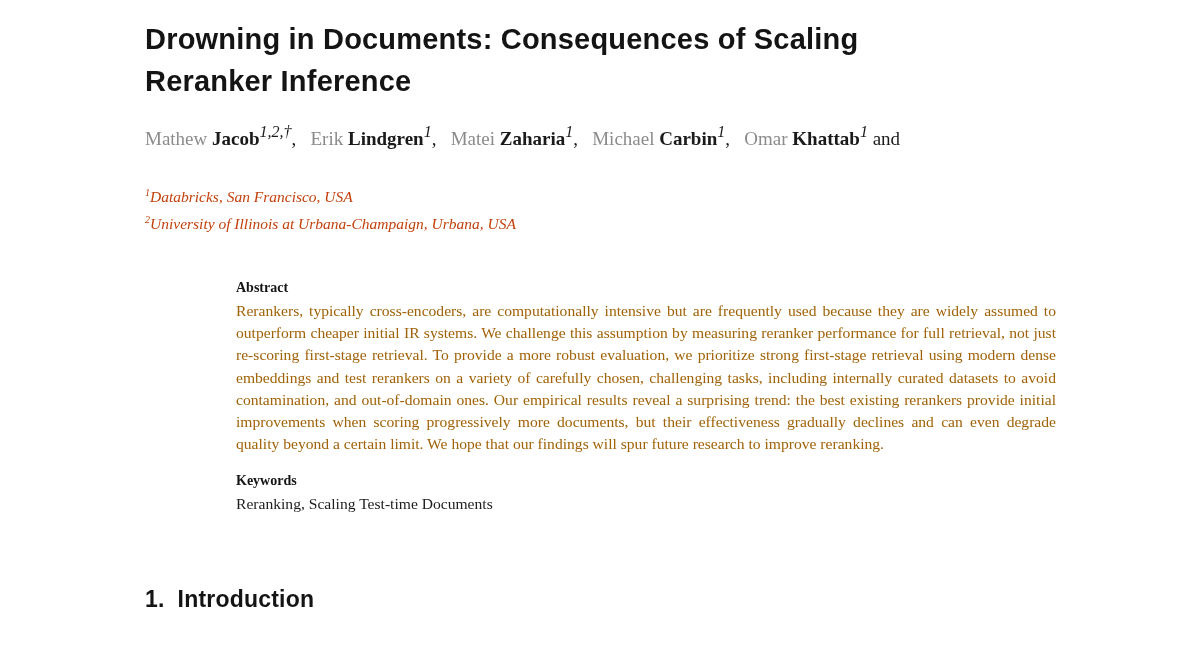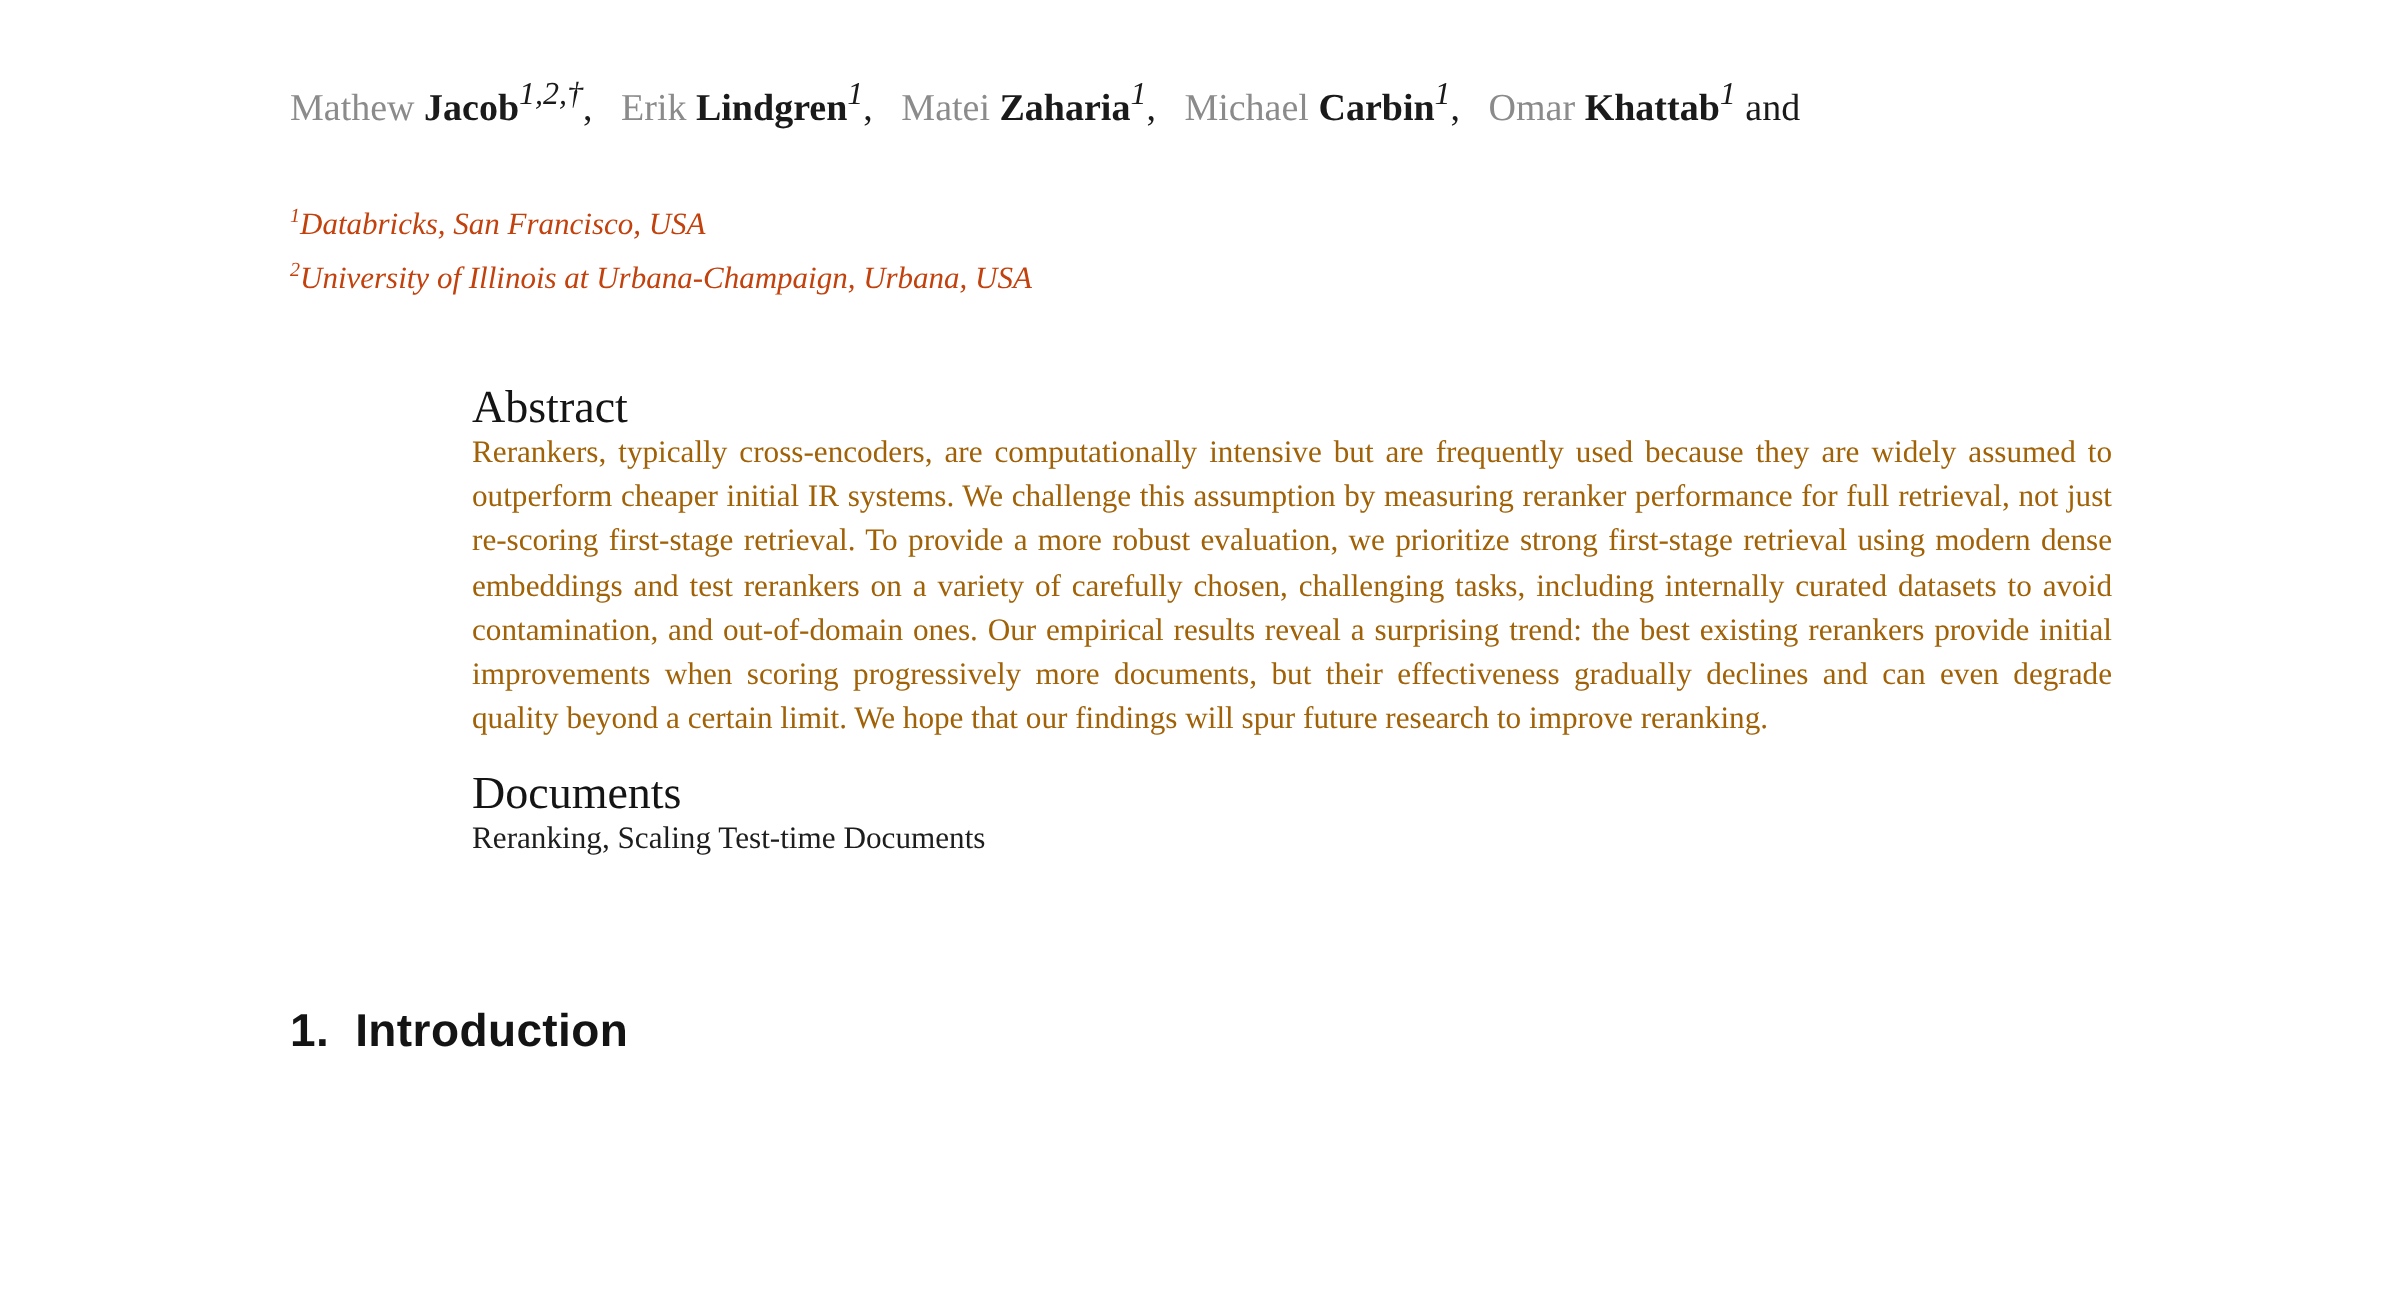--- a/index.html
+++ b/index.html
@@ -54,22 +54,22 @@
     line-height: 0;
   }
   .abstract-block {
     margin-left: 91px;
     margin-top: 39px;
     width: 820px;
     color: #1d1d1d;
   }
   .block-heading {
     font-family: "Liberation Serif", serif;
-    font-weight: 400;
-    font-size: 23px;
+    font-weight: 700;
+    font-size: 14px;
     line-height: 24px;
     color: #141414;
   }
   .abstract-text {
     font-size: 15.6px;
     line-height: 22.2px;
     text-align: justify;
     color: #a16207;
   }
   .keywords-heading { margin-top: 14px; }
@@ -86,37 +86,38 @@
     color: #141414;
     letter-spacing: 0.2px;
   }
   .section-heading .sec-num { margin-right: 13px; }
 </style>
 </head>
 <body>
 
 <div class="page">
 
+  <h1 class="paper-title">Drowning in Documents: Consequences of Scaling Reranker Inference</h1>
 
   <div class="authors">
     <span class="author"><span class="first">Mathew</span> <span class="last">Jacob</span><sup>1,2,†</sup><span class="sep">,  </span></span>
     <span class="author"><span class="first">Erik</span> <span class="last">Lindgren</span><sup>1</sup><span class="sep">,  </span></span>
     <span class="author"><span class="first">Matei</span> <span class="last">Zaharia</span><sup>1</sup><span class="sep">,  </span></span>
     <span class="author"><span class="first">Michael</span> <span class="last">Carbin</span><sup>1</sup><span class="sep">,  </span></span>
     <span class="author"><span class="first">Omar</span> <span class="last">Khattab</span><sup>1</sup><span class="sep"> and</span></span>
     <br>
   </div>
 
   <div class="affiliations">
     <div class="affiliation"><sup>1</sup><span>Databricks, San Francisco, USA</span></div>
     <div class="affiliation"><sup>2</sup><span>University of Illinois at Urbana-Champaign, Urbana, USA</span></div>
   </div>
 
   <div class="abstract-block">
     <h3 class="block-heading">Abstract</h3>
     <p class="abstract-text">Rerankers, typically cross-encoders, are computationally intensive but are frequently used because they are widely assumed to outperform cheaper initial IR systems. We challenge this assumption by measuring reranker performance for full retrieval, not just re-scoring first-stage retrieval. To provide a more robust evaluation, we prioritize strong first-stage retrieval using modern dense embeddings and test rerankers on a variety of carefully chosen, challenging tasks, including internally curated datasets to avoid contamination, and out-of-domain ones. Our empirical results reveal a surprising trend: the best existing rerankers provide initial improvements when scoring progressively more documents, but their effectiveness gradually declines and can even degrade quality beyond a certain limit. We hope that our findings will spur future research to improve reranking.</p>
-    <h3 class="block-heading keywords-heading">Documents</h3>
+    <h3 class="block-heading keywords-heading">Keywords</h3>
     <p class="keywords-text">Reranking, Scaling Test-time Documents</p>
   </div>
 
   <h2 class="section-heading"><span class="sec-num">1.</span><span>Introduction</span></h2>
 
 </div>
 
 </body></html>

